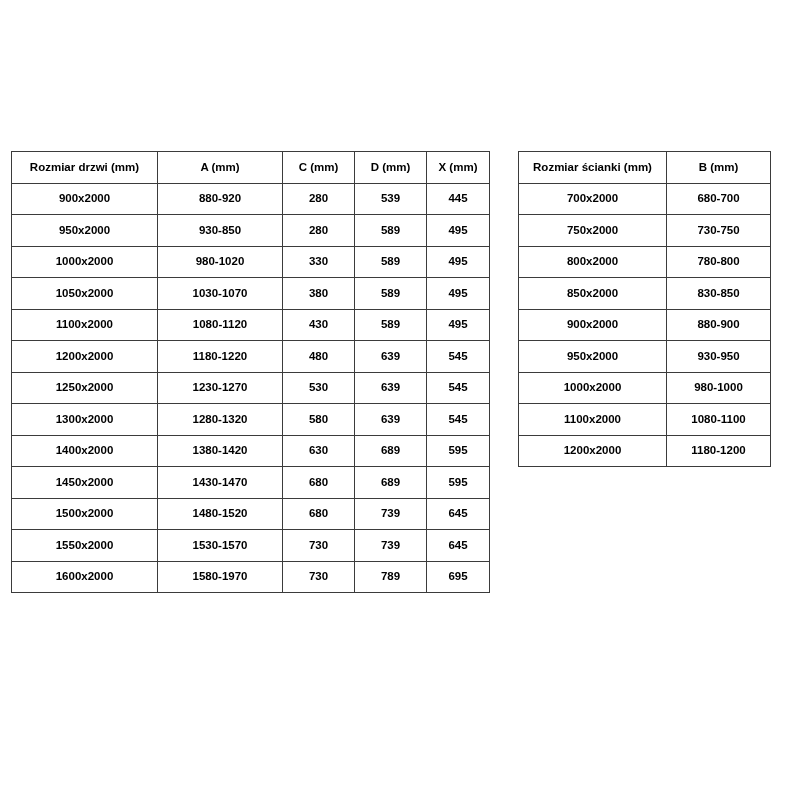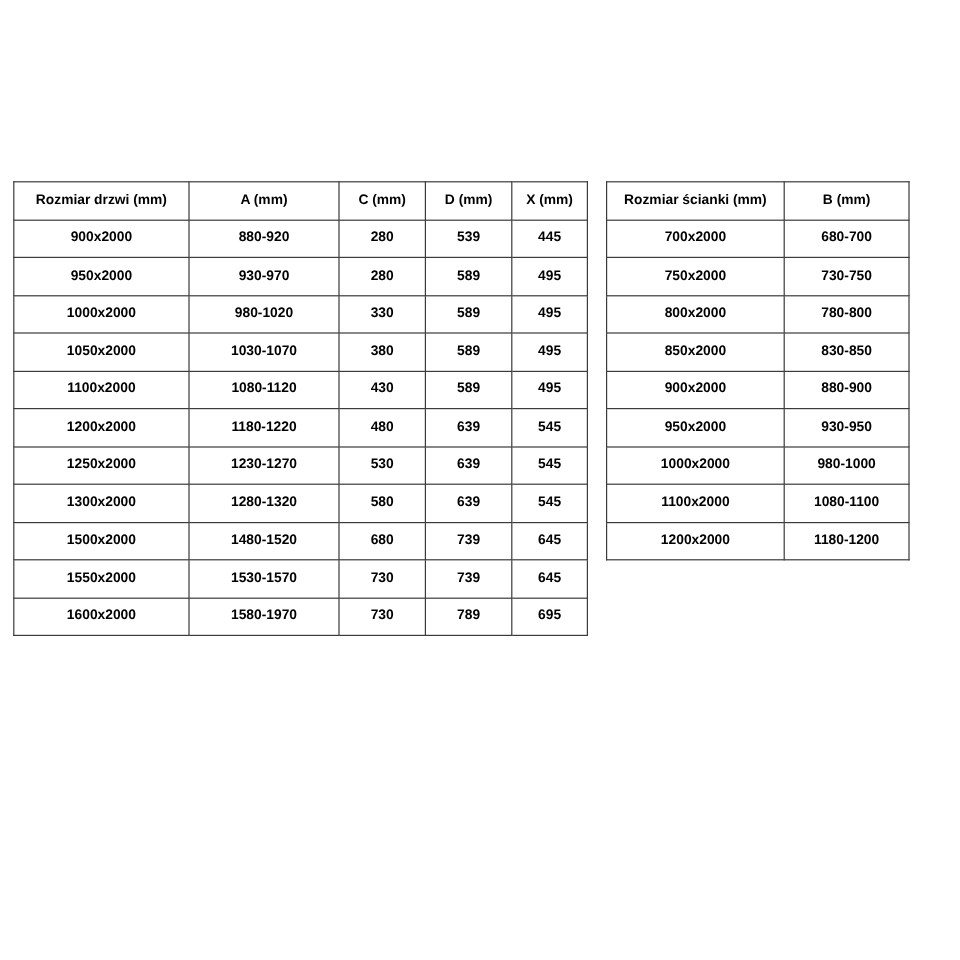--- a/index.html
+++ b/index.html
@@ -21,21 +21,21 @@
   }
   .table-wrap {
     position: absolute;
     box-sizing: border-box;
   }
   #doors-table-wrap {
     left: 11px;
     top: 151px;
   }
   #wall-table-wrap {
-    left: 505px;
+    left: 518px;
     top: 151px;
     border-radius: 19px;
   }
   table.grid {
     border-collapse: collapse;
     table-layout: fixed;
   }
   table.grid td, table.grid th {
     border: 1px solid #3b3b3b;
     text-align: center;
@@ -87,21 +87,21 @@
       <tbody>
         <tr>
           <td>900x2000</td>
           <td>880-920</td>
           <td>280</td>
           <td>539</td>
           <td>445</td>
         </tr>
         <tr>
           <td>950x2000</td>
-          <td>930-970</td>
+          <td>930-850</td>
           <td>280</td>
           <td>589</td>
           <td>495</td>
         </tr>
         <tr>
           <td>1000x2000</td>
           <td>980-1020</td>
           <td>330</td>
           <td>589</td>
           <td>495</td>
@@ -133,20 +133,34 @@
           <td>530</td>
           <td>639</td>
           <td>545</td>
         </tr>
         <tr>
           <td>1300x2000</td>
           <td>1280-1320</td>
           <td>580</td>
           <td>639</td>
           <td>545</td>
+        </tr>
+        <tr>
+          <td>1400x2000</td>
+          <td>1380-1420</td>
+          <td>630</td>
+          <td>689</td>
+          <td>595</td>
+        </tr>
+        <tr>
+          <td>1450x2000</td>
+          <td>1430-1470</td>
+          <td>680</td>
+          <td>689</td>
+          <td>595</td>
         </tr>
         <tr>
           <td>1500x2000</td>
           <td>1480-1520</td>
           <td>680</td>
           <td>739</td>
           <td>645</td>
         </tr>
         <tr>
           <td>1550x2000</td>

